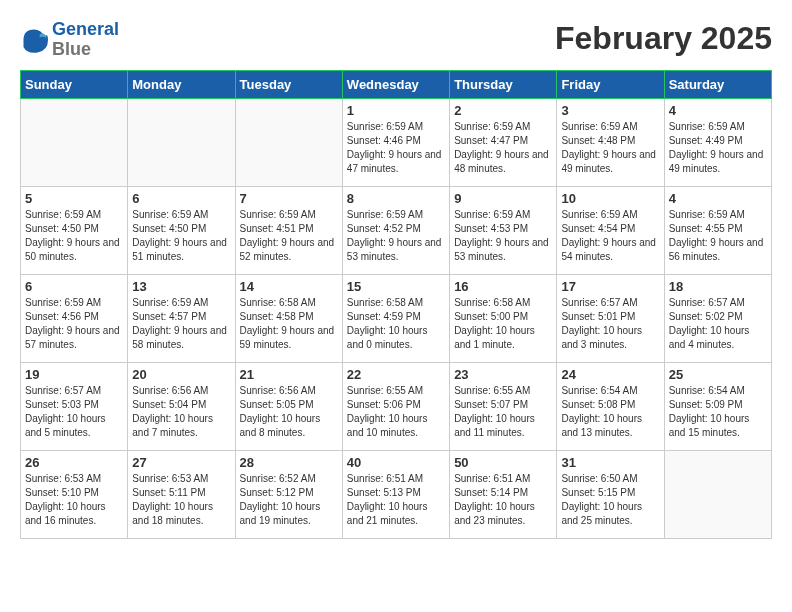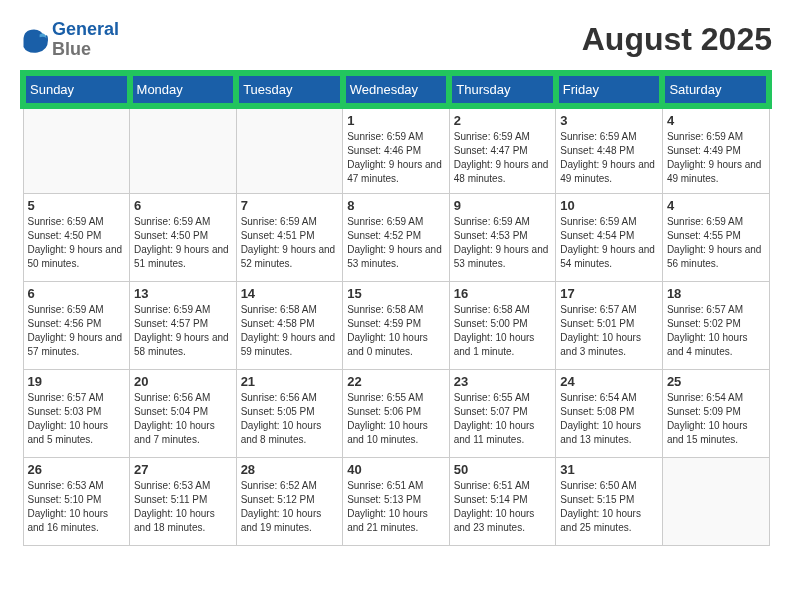--- a/index.html
+++ b/index.html
@@ -6,21 +6,21 @@
     body {
       font-family: Arial, sans-serif;
       background: #fff;
       width: 792px;
       min-height: 612px;
       padding: 20px;
     }
     .header {
       display: flex;
       justify-content: space-between;
-      align-items: center;
+      align-items: flex-start;
       margin-bottom: 10px;
     }
     .logo {
       display: flex;
       align-items: center;
     }
     .logo-text {
       font-size: 18px;
       font-weight: bold;
       color: #333;
@@ -50,22 +50,22 @@
       width: 100%;
       border-collapse: collapse;
       font-size: 11px;
     }
     .calendar th {
       background-color: #1a5fa8;
       color: #fff;
       padding: 6px 4px;
       text-align: left;
       font-size: 13px;
-      font-weight: normal;
-      border: 6px solid #22c55e;
+      font-weight: bold;
+      border: 1px solid #22c55e;
     }
     .calendar td {
       border: 1px solid #ccc;
       vertical-align: top;
       padding: 4px;
       width: calc(100% / 7);
       min-height: 80px;
       background: #fff;
     }
     .calendar td.empty {
@@ -94,21 +94,21 @@
     <svg class="logo-icon" viewBox="0 0 40 40">
       <path d="M5 20 Q5 5 20 5 Q30 5 35 15 Q40 10 40 20 Q40 35 25 38 Q10 40 5 30 Z" fill="#1a5fa8"></path>
       <path d="M28 12 Q36 8 38 18 Q36 14 28 16 Z" fill="#4a9fd4"></path>
     </svg>
     <div class="logo-text">
       <div><span>General</span></div>
       <div><span style="color:#737373">Blue</span></div>
     </div>
   </div>
   <div class="title-area">
-    <div class="month-title">August 2025</div>
+    <div class="month-title">February 2025</div>
   </div>
 </div>
 
 <table class="calendar">
   <thead>
     <tr>
     <th>Sunday</th>
         <th>Monday</th>
         <th>Tuesday</th>
         <th>Wednesday</th>

